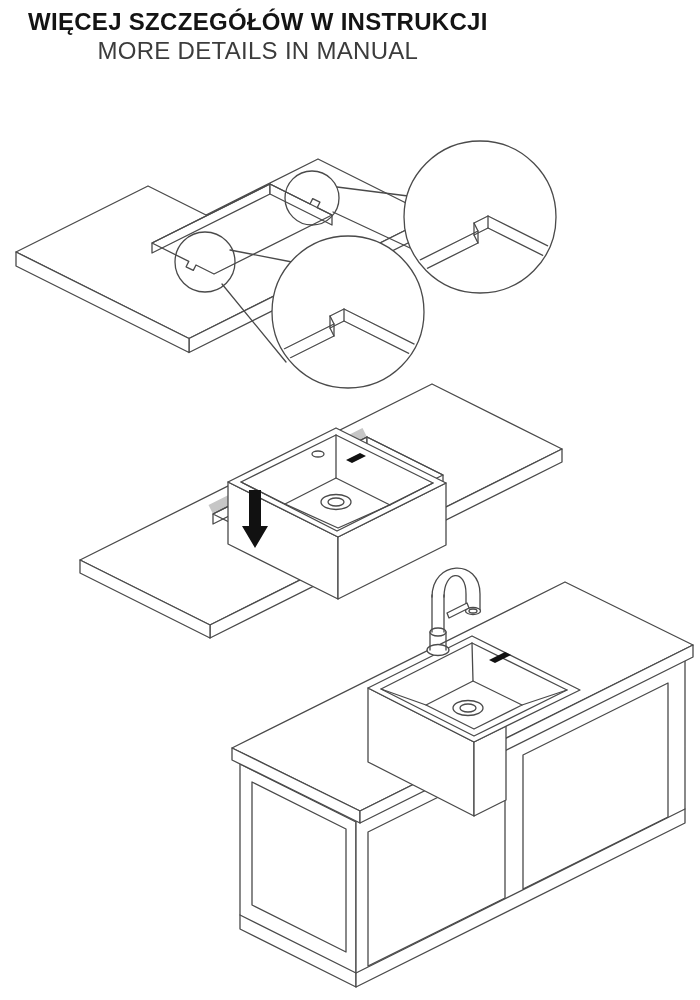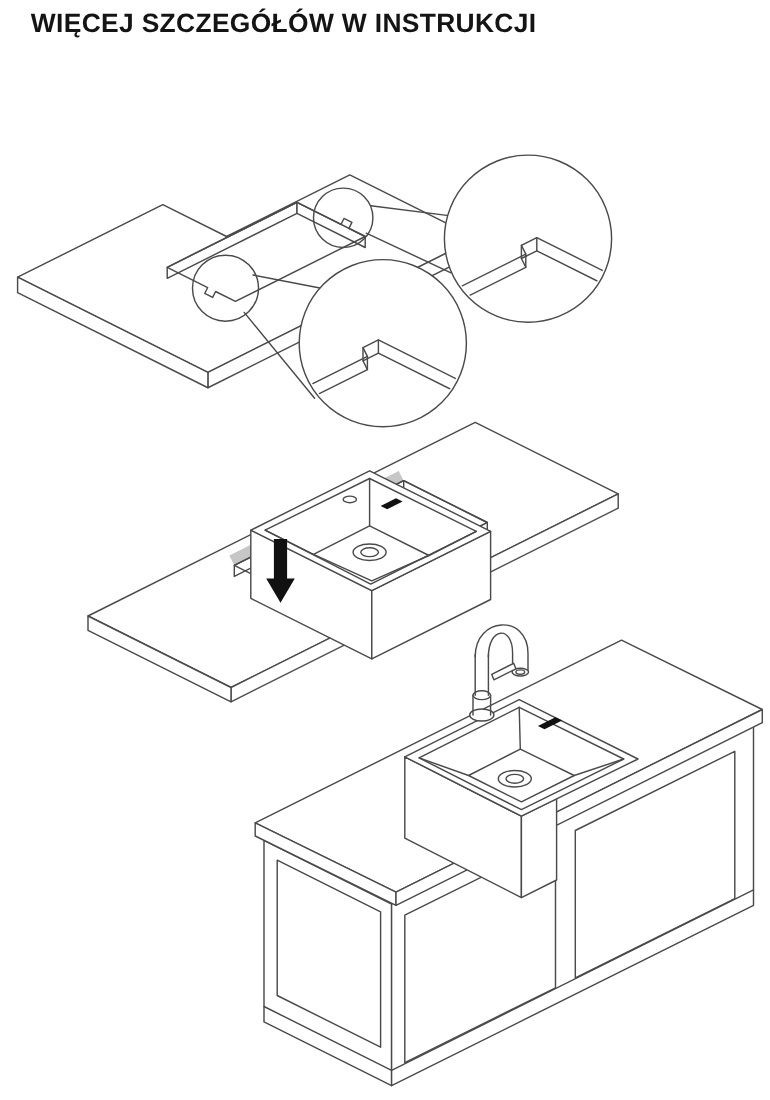--- a/index.html
+++ b/index.html
@@ -14,20 +14,21 @@
   svg.art { position:absolute; top:0; left:0; }
   .ln { fill:none; stroke:#4a4a4a; stroke-width:1.3; stroke-linejoin:round; stroke-linecap:round; }
   .fc { fill:#ffffff; stroke:#4a4a4a; stroke-width:1.3; stroke-linejoin:round; }
   .fw { fill:#ffffff; stroke:none; }
 </style>
 </head>
 <body>
 
 <div class="header">
   <div class="title-pl">WIĘCEJ SZCZEGÓŁÓW W INSTRUKCJI</div>
+  <div class="title-en">MORE DETAILS IN MANUAL</div>
 </div>
 
 <svg class="art" width="700" height="1000" viewBox="0 0 700 1000">
   <defs>
     <clipPath id="cA">
         <circle cx="480" cy="217" r="74"></circle>
       </clipPath>
     <clipPath id="cB">
         <circle cx="348" cy="312" r="74"></circle>
       </clipPath>

